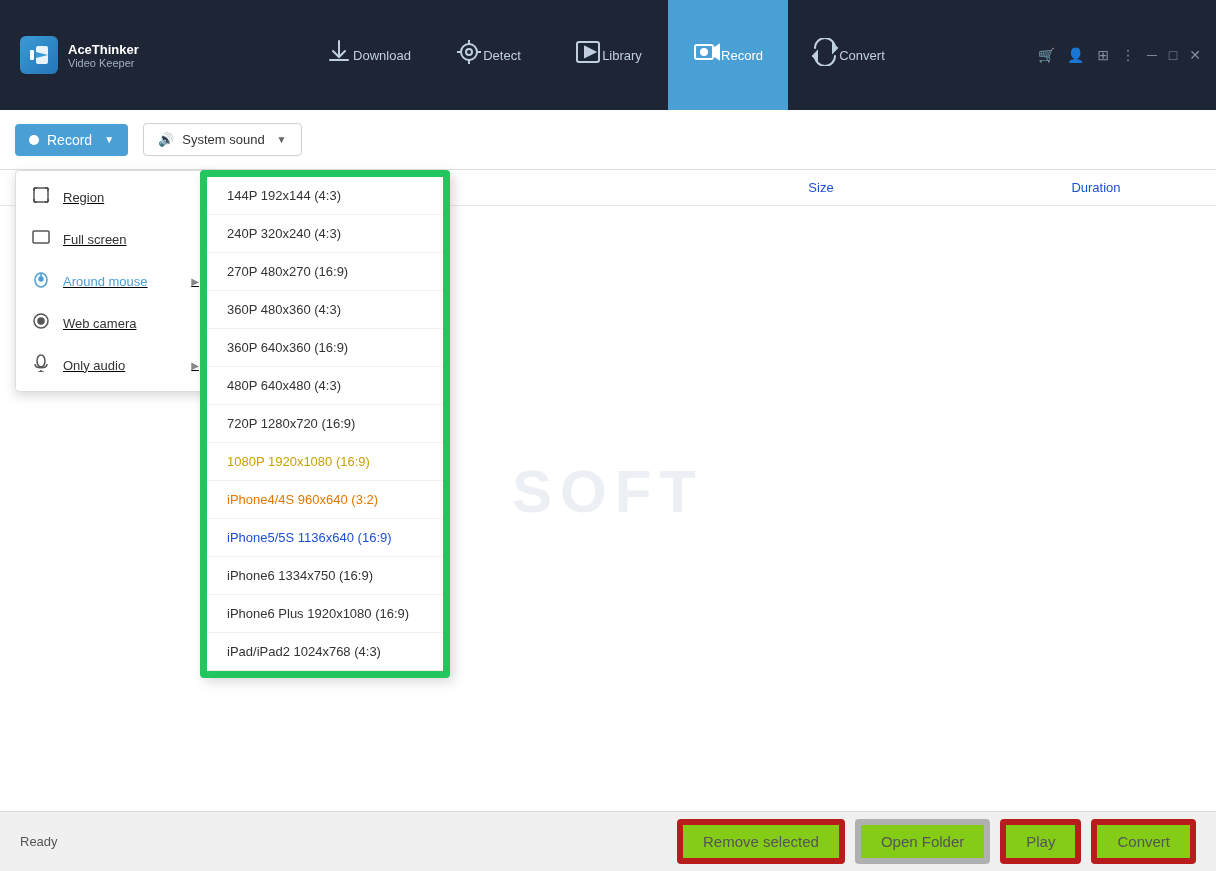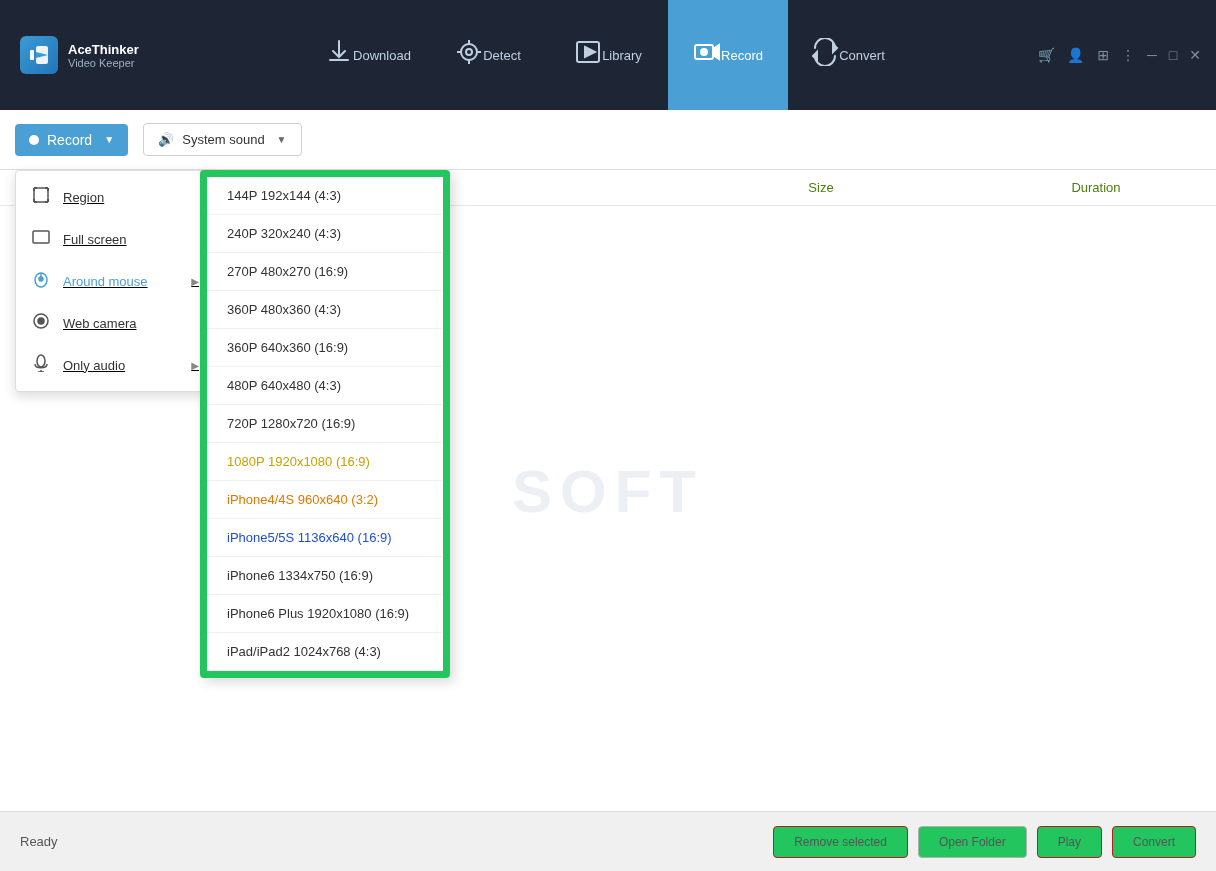--- a/index.html
+++ b/index.html
@@ -141,21 +141,21 @@
       background: white;
       overflow-y: auto;
       position: relative;
     }
     .table-header {
       display: flex;
       background: white;
       border-bottom: 1px solid #e8e8e8;
       padding: 10px 20px;
       font-size: 13px;
-      color: #4d7c0f;
+      color: #1d4ed8;
       font-weight: 500;
     }
     .col-name { flex: 1; }
     .col-size { width: 350px; text-align: center; }
     .col-duration { width: 200px; text-align: center; }
 
     .watermark {
       position: absolute;
       top: 50%;
       left: 50%;
@@ -175,24 +175,24 @@
       border-top: 1px solid #ddd;
       display: flex;
       align-items: center;
       justify-content: space-between;
       padding: 0 20px;
     }
     .status-text { font-size: 13px; color: #555; }
     .bottom-actions { display: flex; gap: 10px; }
     .action-btn {
       padding: 8px 20px;
-      border: 1px solid #b91c1c;
+      border: 6px solid #b91c1c;
       border-radius: 4px;
-      background: #22c55e;
-      font-size: 12px;
+      background: #84cc16;
+      font-size: 15px;
       color: #555;
       cursor: pointer;
     }
     .action-btn.primary {
       border-color: #b0b0b0;
       font-weight: 500;
     }
 
     
     .record-dropdown {

